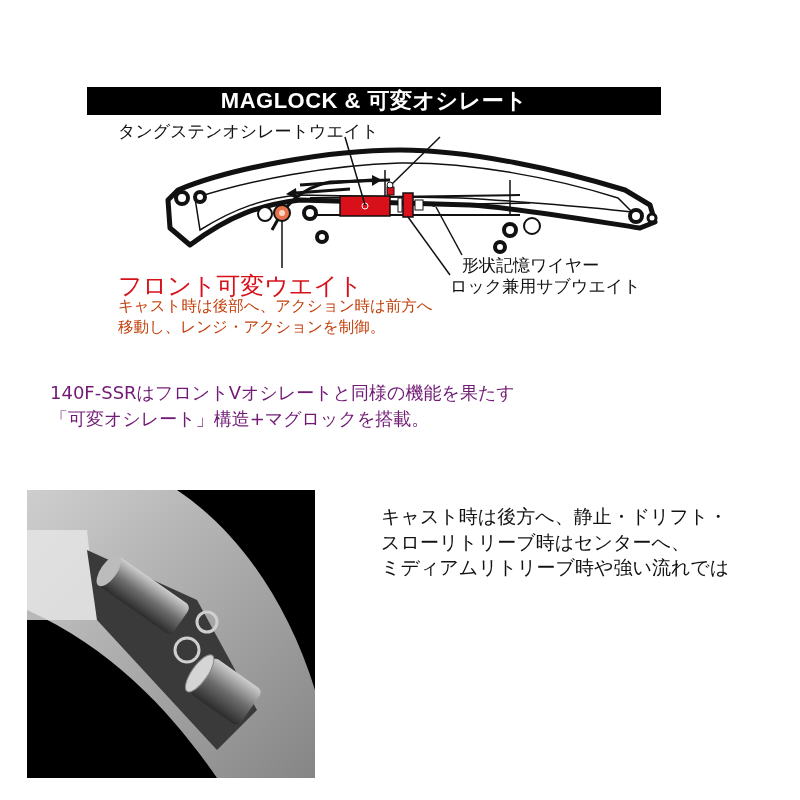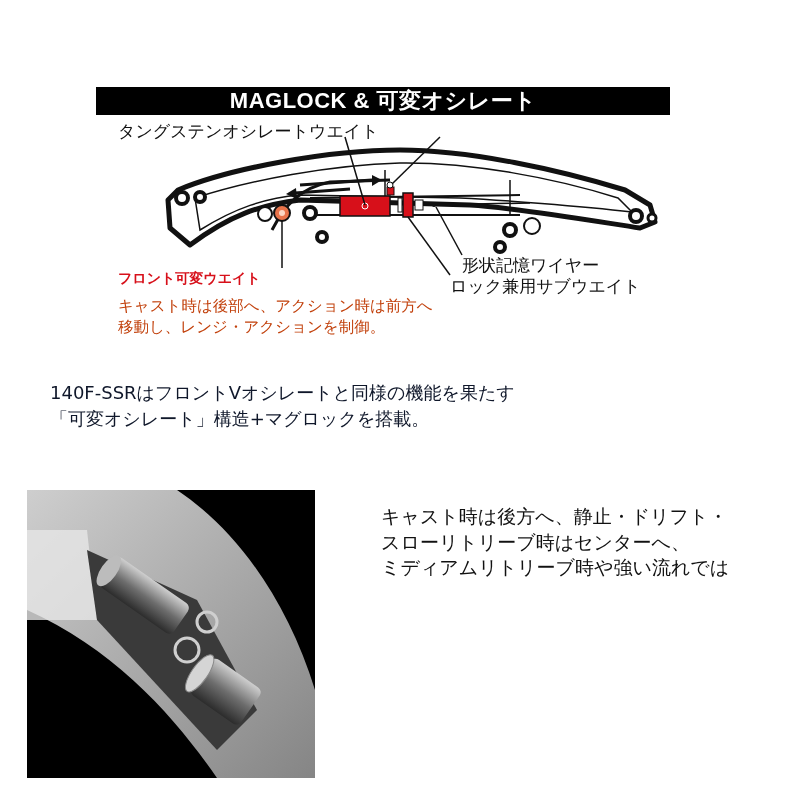--- a/index.html
+++ b/index.html
@@ -1,36 +1,36 @@
 <!DOCTYPE html>
 <html><head>
 <meta charset="utf-8">
 <style>
   html, body { margin: 0; padding: 0; background: #ffffff; }
   body { width: 800px; height: 800px; position: relative; overflow: hidden;
          font-family: "DejaVu Sans", "Liberation Sans", sans-serif; color: #111; }
 
-  .header-bar { position: absolute; left: 96px; top: 87px; width: 574px; height: 28px;
+  .header-bar { position: absolute; left: 87px; top: 87px; width: 574px; height: 28px;
                 background: #000; color: #fff; text-align: center;
                 font-family: "Liberation Sans", "DejaVu Sans", sans-serif;
                 font-weight: bold; font-size: 22px; line-height: 28px; letter-spacing: 0.5px; }
 
   .diagram { position: absolute; left: 0; top: 0; width: 633px; height: 360px; }
   .lbl { position: absolute; font-size: 17px; color: #111; white-space: nowrap; }
   .lbl-tungsten { left: 118px; top: 120px; }
   .lbl-magnet { left: 445px; top: 120px; }
   .lbl-wire { left: 462px; top: 254px; }
   .lbl-sub { left: 450px; top: 275px; }
 
   .red-title { position: absolute; left: 118px; top: 270px; color: #d7101a;
-               font-weight: bold; font-size: 14px; white-space: nowrap; }
+               font-weight: normal; font-size: 24px; white-space: nowrap; }
   .red-desc { position: absolute; left: 118px; top: 296px; color: #c2410c;
               font-size: 15.5px; line-height: 21px; white-space: nowrap; }
 
-  .intro { position: absolute; left: 50px; top: 380px; font-size: 18px; line-height: 26px; color: #0f172a; white-space: nowrap; }
+  .intro { position: absolute; left: 50px; top: 380px; font-size: 18px; line-height: 26px; color: #701a75; white-space: nowrap; }
 
   .photo { position: absolute; left: 27px; top: 490px; width: 288px; height: 288px; background: #000; overflow: hidden; }
 
   .feature { position: absolute; left: 346px; top: 496px; }
   .feature-title { font-weight: bold; font-size: 16.5px; line-height: 24px; white-space: nowrap; }
   .feature-body { margin-top: 8px; font-size: 19px; line-height: 25.5px; white-space: nowrap; margin-left: 35px; }
 </style>
 </head>
 <body>
 

